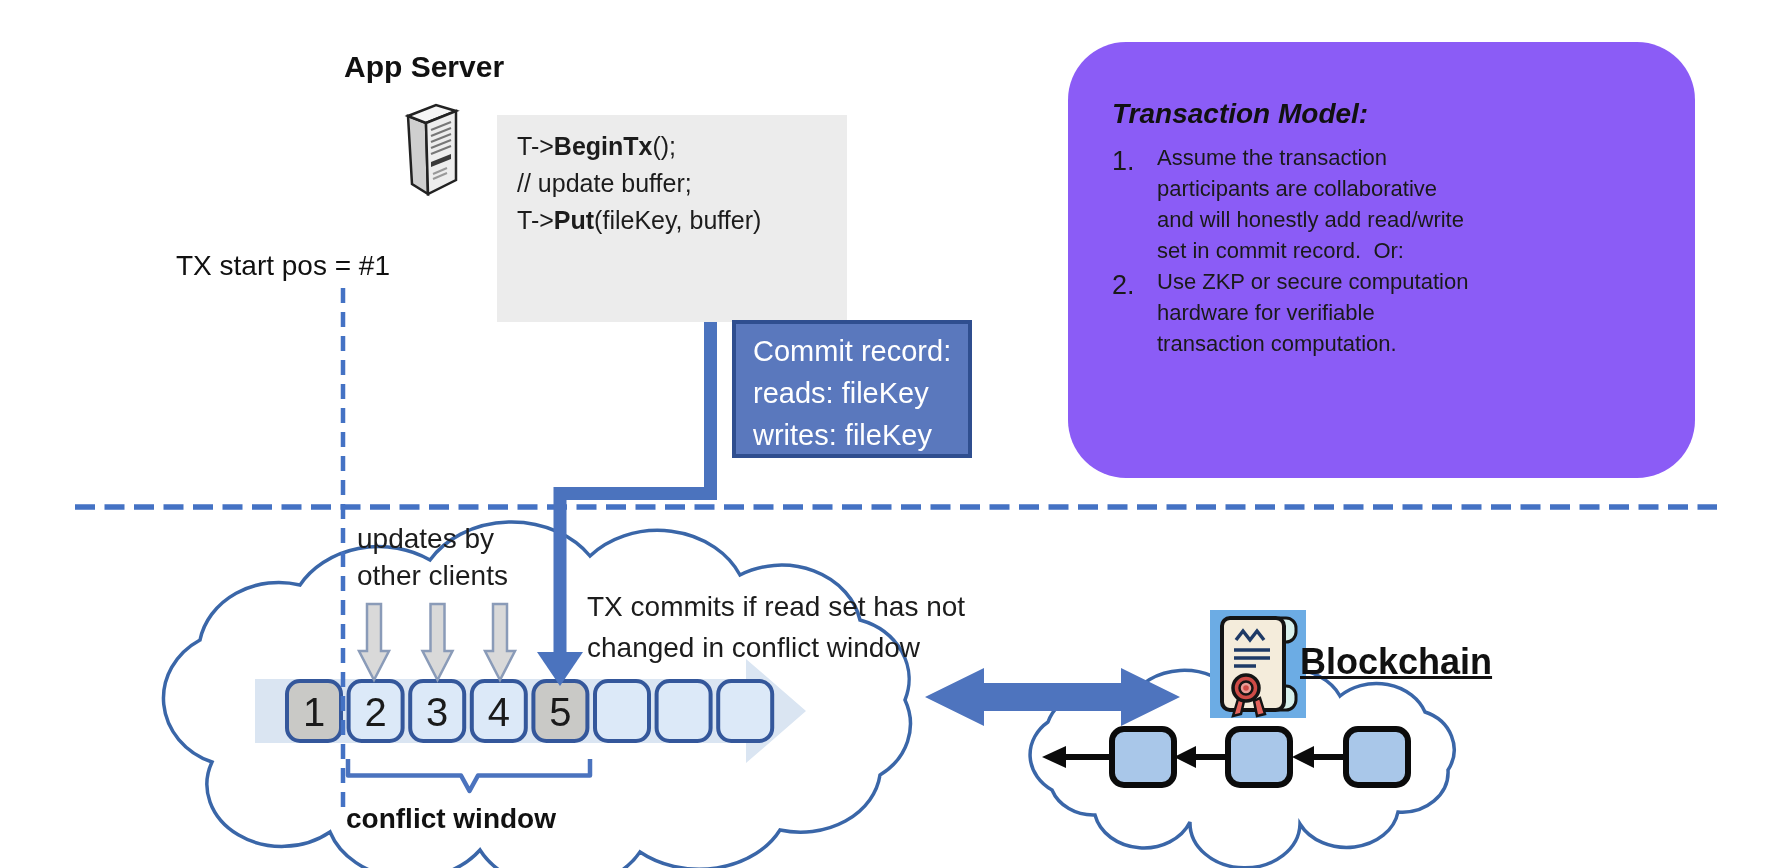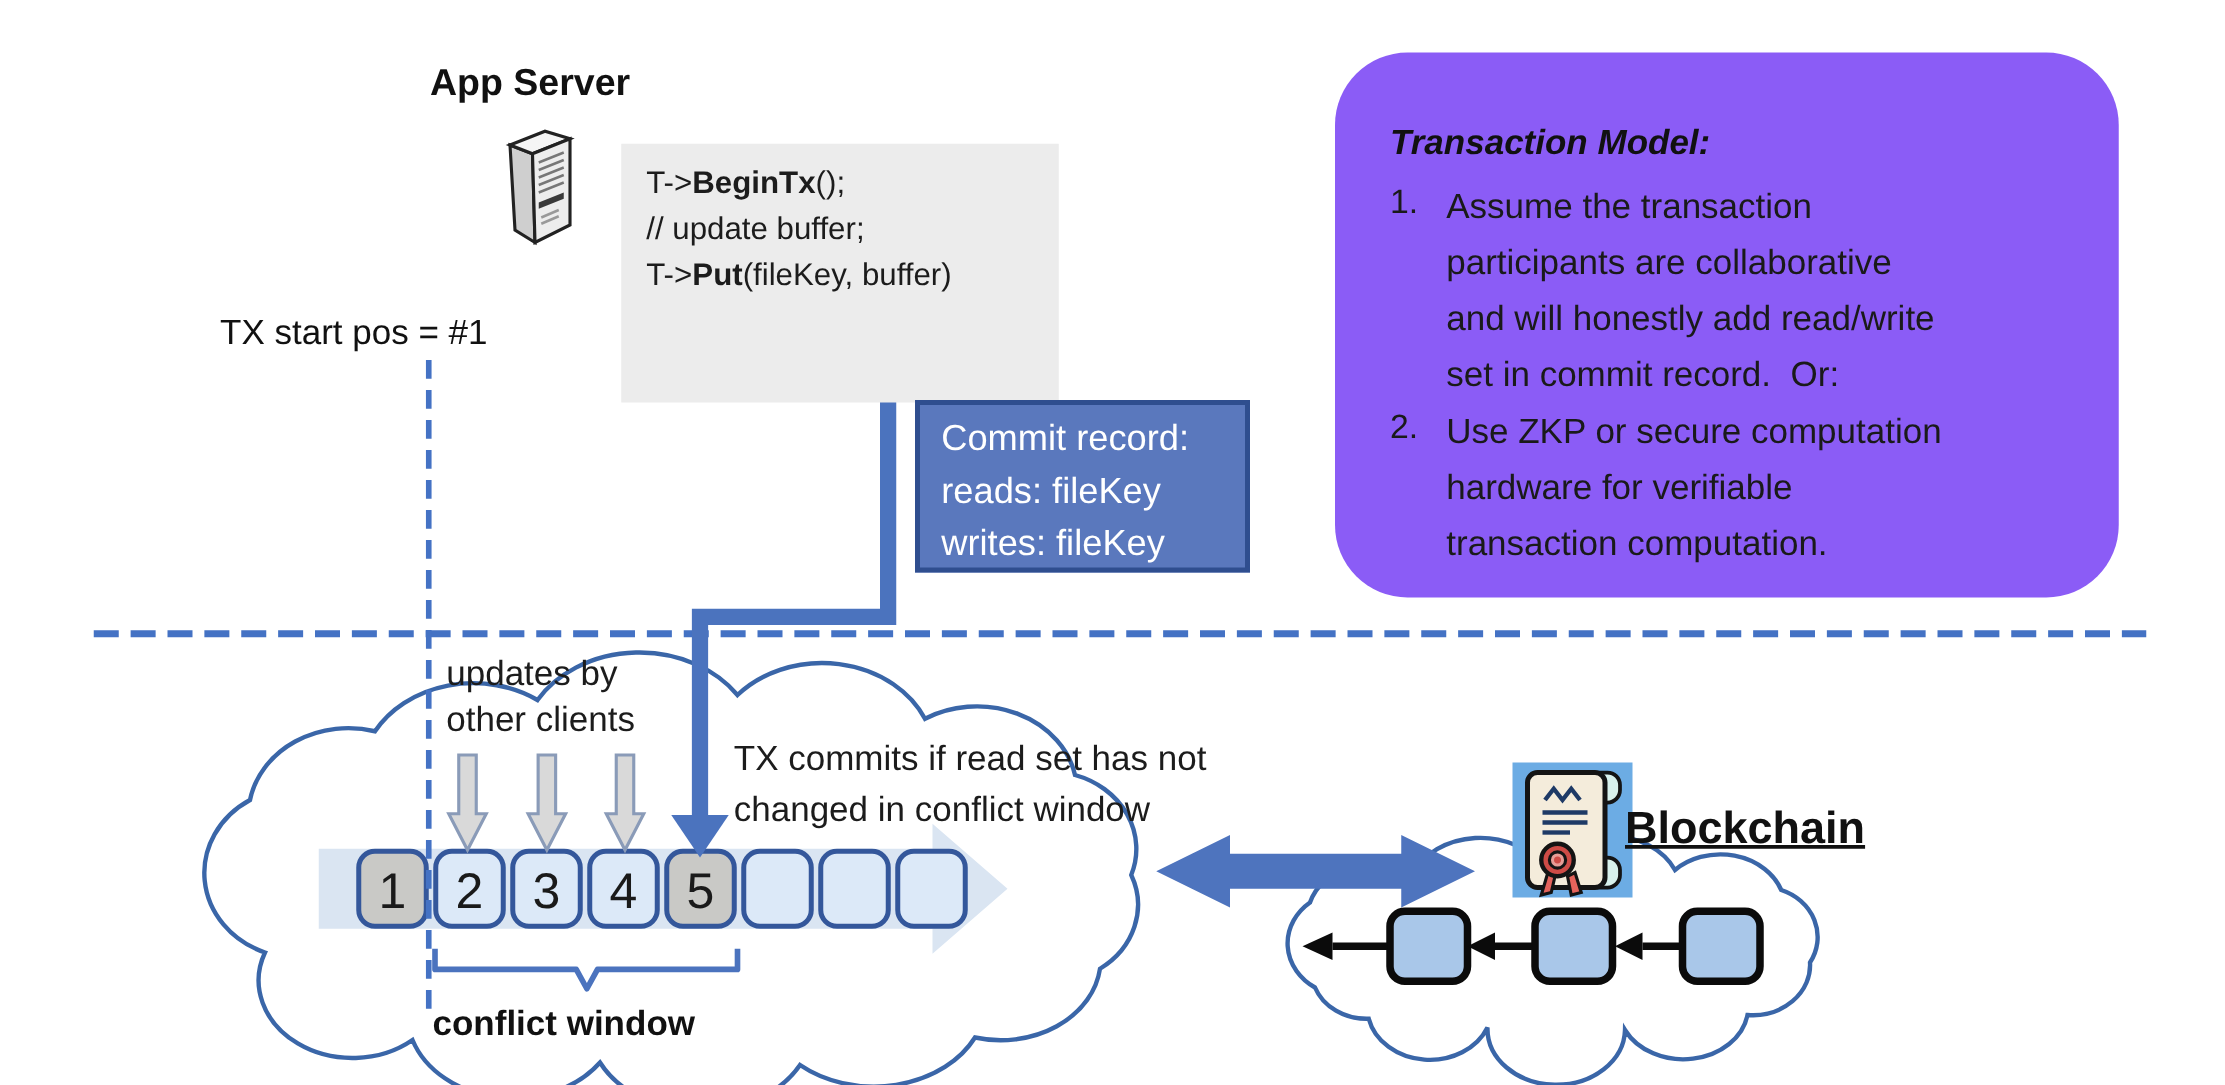--- a/index.html
+++ b/index.html
@@ -11,31 +11,31 @@
   .abs{position:absolute;z-index:2;}
   .pre{white-space:pre-line;}
   .title-app-server{left:344px;top:50px;font-size:30px;font-weight:700;color:#111;text-align:right;}
   .code-box{
     left:497px;top:93px;width:350px;height:207px;background:#ECECEC;
     box-sizing:border-box;padding:13px 0 0 20px;font-size:25px;line-height:37px;color:#1c1c1c;margin-top:22px;
   }
   .code-box b{font-weight:700;}
   .tx-start{left:176px;top:250px;font-size:28px;color:#111;text-align:right;}
   .commit-box{
-    left:732px;top:320px;width:268px;height:138px;background:#5A78BD;border:4px solid #2F4E8F;
+    left:732px;top:320px;width:240px;height:138px;background:#5A78BD;border:4px solid #2F4E8F;
     box-sizing:border-box;padding:6px 0 0 17px;font-size:29px;line-height:42px;color:#ffffff;
   }
   .model-box{
     left:1068px;top:42px;width:627px;height:436px;background:#8b5cf6;border-radius:58px;
     box-sizing:border-box;padding:56px 36px 0 44px;
   }
   .model-title{font-size:28px;font-weight:700;font-style:italic;color:#111;margin:0 0 12px 0;}
   .model-item{display:flex;align-items:flex-start;}
   .model-item .num{width:45px;flex:0 0 45px;font-size:27px;line-height:39px;}
-  .model-item .txt{font-size:28px;line-height:45px;}
+  .model-item .txt{font-size:22px;line-height:31px;}
   .updates-label{left:357px;top:520px;font-size:28px;line-height:37px;color:#1c1c1c;}
   .commits-label{left:587px;top:586px;font-size:28px;line-height:41px;color:#1c1c1c;}
   .conflict-label{left:346px;top:803px;font-size:28px;font-weight:700;color:#111;}
   .bc-label{left:1300px;top:641px;font-size:36px;font-weight:700;color:#111;text-decoration:underline;}
   .slot-num{font-size:40px;fill:#1a1a1a;font-family:"Liberation Sans","DejaVu Sans",sans-serif;}
 </style>
 </head>
 <body>
 
 <div class="canvas">

